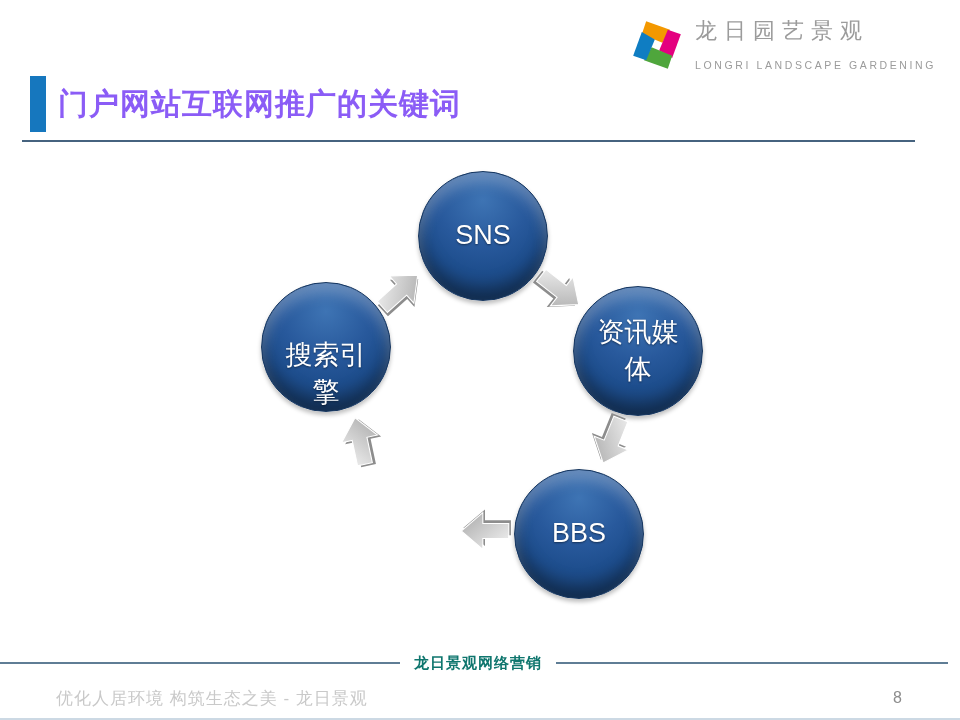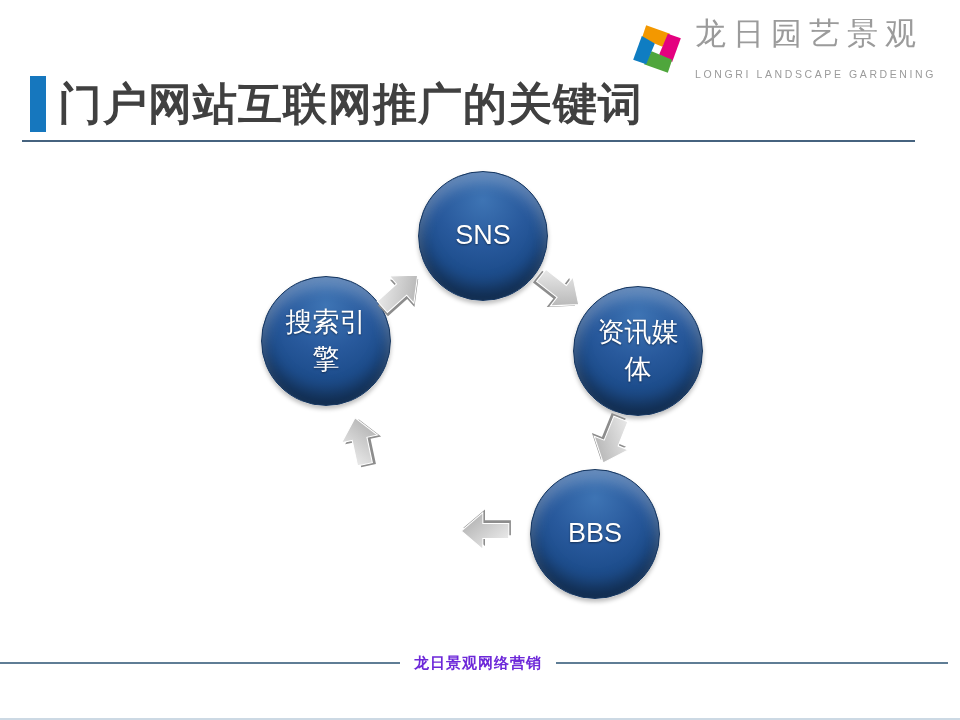--- a/index.html
+++ b/index.html
@@ -9,57 +9,57 @@
     background:#ffffff;
     font-family:"Liberation Sans","DejaVu Sans",sans-serif;
     overflow:hidden;
     border-bottom:2px solid #ccd9e4;
     box-sizing:border-box;
   }
   
   .logo{position:absolute;top:18px;right:24px;display:flex;align-items:center;}
   .logo-icon{width:52px;height:54px;margin-right:12px;}
   .logo-text{text-align:left;}
-  .logo-cn{font-size:31px;color:#9b9b9b;letter-spacing:7px;line-height:1.05;font-weight:400;white-space:nowrap;}
+  .logo-cn{font-size:22px;color:#9b9b9b;letter-spacing:7px;line-height:1.05;font-weight:400;white-space:nowrap;}
   .logo-en{font-size:10.5px;color:#9b9b9b;letter-spacing:2.6px;margin-top:17px;white-space:nowrap;}
   
   .title-row{position:absolute;left:30px;top:76px;display:flex;align-items:center;}
   .accent-bar{width:16px;height:56px;background:#1677be;margin-right:12px;}
-  .page-title{margin:0;font-size:44px;font-weight:900;color:#404040;letter-spacing:1px;line-height:1.2;white-space:nowrap;}
+  .page-title{margin:0;font-size:30px;font-weight:900;color:#8b5cf6;letter-spacing:1px;line-height:1.2;white-space:nowrap;}
   .title-rule{position:absolute;left:22px;top:140px;width:893px;height:2px;background:#46637f;border:none;margin:0;}
   
   .diagram{position:absolute;left:0;top:0;width:792px;height:720px;}
   .node{
     position:absolute;width:128px;height:128px;border-radius:50%;
     background:radial-gradient(circle at 50% 22%, #3e74b4 0%, #28599c 38%, #1d4d8c 62%, #173a66 100%);
     border:1px solid #16365f;
     box-shadow:inset 0 10px 14px rgba(255,255,255,0.28), inset 0 -12px 16px rgba(0,0,0,0.35), 0 3px 4px rgba(0,0,0,0.25);
     display:flex;align-items:center;justify-content:center;
   }
   .node-label{
     width:86px;text-align:center;color:#ffffff;font-size:27px;line-height:1.38;
     word-break:break-all;text-shadow:0 1px 2px rgba(0,0,0,0.45);
   }
   .n-sns{left:418px;top:171px;}
   .n-media{left:573px;top:286px;}
-  .n-bbs{left:530px;top:469px;}
+  .n-bbs{left:514px;top:469px;}
   .n-ecom{left:321px;top:466px;}
-  .n-search{left:261px;top:276px;}
+  .n-search{left:261px;top:282px;align-items:flex-end;}
   .arrow{position:absolute;width:54px;height:46px;overflow:visible;}
   .a1{left:373px;top:268px;transform:rotate(-42deg);}
   .a2{left:533px;top:267px;transform:rotate(38deg);}
   .a3{left:585px;top:418px;transform:rotate(112deg);}
   .a4{left:458px;top:508px;transform:rotate(180deg);}
   .a5{left:333px;top:418px;transform:rotate(-102deg);}
   
   .footer-rule-row{position:absolute;left:0;top:652px;width:960px;height:22px;display:flex;align-items:center;}
   .frule{height:2px;background:#5f7d95;}
   .frule-left{width:400px;margin-right:14px;}
   .frule-right{flex:1;margin-left:14px;margin-right:12px;}
-  .footer-center{font-size:15px;font-weight:bold;color:#6d28d9;letter-spacing:1px;white-space:nowrap;}
+  .footer-center{font-size:15px;font-weight:bold;color:#0f766e;letter-spacing:1px;white-space:nowrap;}
   .footer-bottom{position:absolute;left:0;top:678px;width:960px;height:40px;display:flex;align-items:center;}
   .slogan{margin-left:56px;font-size:17px;color:#c9c9c9;letter-spacing:1px;flex:1;}
   .page-num{margin-right:58px;font-size:16px;color:#8c8c8c;}
 </style>
 </head>
 <body>
 
 <div class="slide">
 
   <div class="logo">
@@ -146,14 +146,18 @@
       <path d="M3 14 H27 V4 L47 21 L27 38 V28 H3 Z" fill="#8d8d8d" transform="translate(-2,3)"></path>
       <path d="M3 14 H27 V4 L47 21 L27 38 V28 H3 Z" fill="url(#ag5)" stroke="#ffffff" stroke-width="1"></path>
     </svg>
   </div>
 
   <div class="footer-rule-row">
     <span class="frule frule-left"></span>
     <span class="footer-center">龙日景观网络营销</span>
     <span class="frule frule-right"></span>
   </div>
+  <div class="footer-bottom">
+    <span class="slogan">优化人居环境 构筑生态之美  - 龙日景观</span>
+    <span class="page-num">8</span>
+  </div>
 
 </div>
 
 </body></html>

